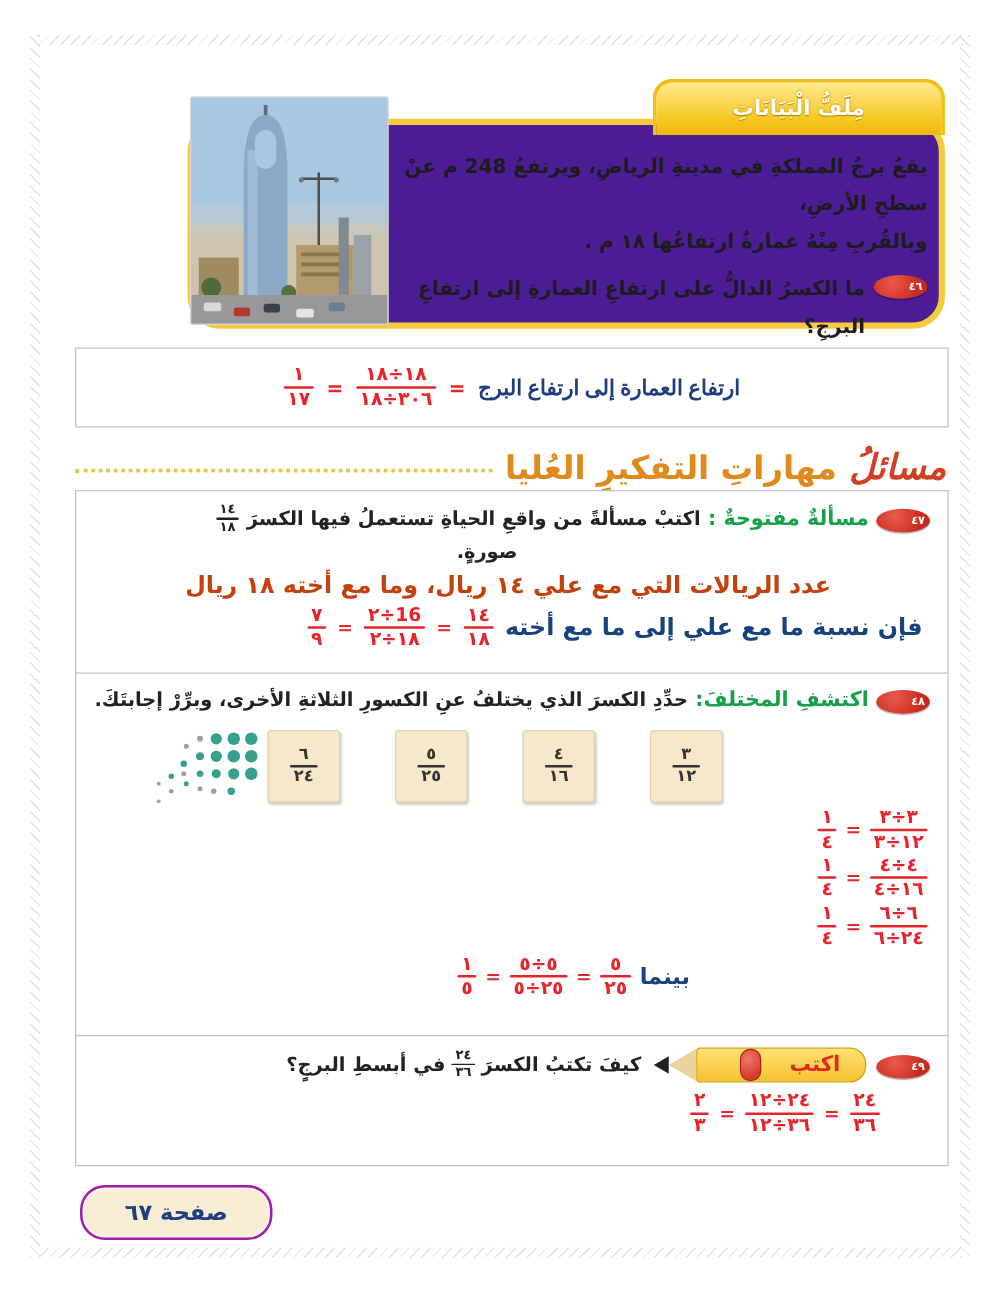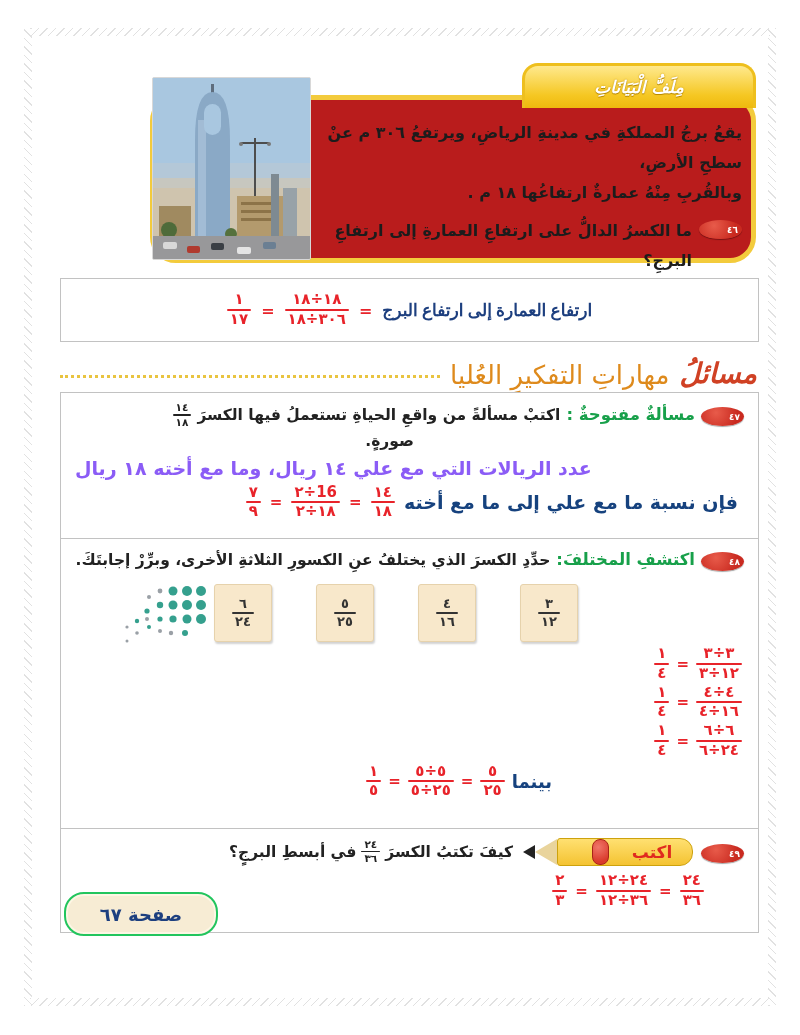--- a/index.html
+++ b/index.html
@@ -8,21 +8,21 @@
     font-family:"DejaVu Sans", sans-serif;color:#222;overflow:hidden;
   }
   .hatch{position:absolute;opacity:.55;
     background:repeating-linear-gradient(135deg,#c9c9c9 0 1px,transparent 1px 6px);}
   .hatch.h{height:8px;left:30px;width:740px;}
   .hatch.v{width:8px;top:28px;height:978px;
     background:repeating-linear-gradient(45deg,#c9c9c9 0 1px,transparent 1px 6px);}
 
   
   .datafile{position:absolute;left:150px;top:95px;width:596px;height:158px;
-    background:#b91c1c;border:5px solid #f3cb3c;border-radius:26px;font-style:italic;}
+    background:#4c1d95;border:5px solid #f3cb3c;border-radius:26px;}
   .datafile-tab{position:absolute;right:-5px;top:-37px;width:228px;height:42px;
     background:linear-gradient(#ffe98d,#f5c722 70%,#eeb90e);
     border:3px solid #eebf1d;border-bottom:none;border-radius:16px 16px 0 0;
     display:flex;align-items:center;justify-content:center;}
   .datafile-tab span{color:#fff;font-weight:bold;font-size:17px;
     text-shadow:0 1px 0 #b98a00, 0 0 2px #c79400;}
   .tower-photo{position:absolute;left:152px;top:77px;width:157px;height:181px;
     border:1px solid #d8d8d8;border-radius:2px;overflow:hidden;background:#a9c7e0;z-index:3;}
   .datafile-text{position:absolute;left:322px;top:118px;width:420px;z-index:2;
     text-align:right;font-size:16px;font-weight:600;line-height:30px;color:#1c1c1c;}
@@ -46,36 +46,36 @@
   
   .ans46{position:absolute;left:60px;top:278px;width:697px;height:62px;
     border:1px solid #c2c2c2;display:flex;align-items:center;justify-content:center;gap:10px;}
   .ans46 .label{font-size:17px;font-weight:bold;}
   .ans46 .frac{font-size:15px;}
 
   
   .section{position:absolute;left:60px;top:344px;width:697px;height:46px;
     display:flex;align-items:flex-end;gap:10px;}
   .section .t1{font-size:28px;font-weight:bold;color:#d04124;font-style:italic;}
-  .section .t2{font-size:26px;font-weight:normal;color:#de8a1c;}
+  .section .t2{font-size:26px;font-weight:bold;color:#de8a1c;}
   .section .dots{flex:1;border-bottom:3px dotted #e9c440;margin-bottom:12px;}
 
   
   .stack{position:absolute;left:60px;top:392px;width:697px;border:1px solid #c2c2c2;background:#fff;}
   .pbox{position:relative;padding:9px 14px;box-sizing:border-box;}
   .pbox + .pbox{border-top:1px solid #c2c2c2;}
   .p47{height:145px;}
   .p48{height:290px;}
   .p49{height:104px;}
   .phead{display:flex;align-items:center;gap:6px;flex-wrap:nowrap;font-size:15.5px;font-weight:600;}
   .green{color:#17a04a;font-weight:bold;font-size:16.5px;white-space:nowrap;}
   .frac.small{font-size:10.5px;}
   .frac.small .bar{height:1.5px;}
   .cont-line{text-align:right;margin:4px 330px 0 0;font-size:15.5px;font-weight:600;}
-  .blue-line{font-size:19px;font-weight:bold;color:#8b5cf6;text-align:left;margin:7px 6px 0 0;}
+  .blue-line{font-size:19px;font-weight:bold;color:#c2410c;text-align:center;margin:7px 6px 0 0;}
   .blue-eq{display:flex;align-items:center;gap:9px;margin:6px 6px 0 0;
     font-size:19px;font-weight:bold;color:#16427e;justify-content:flex-start;}
   .blue-eq .frac, .blue-eq .eq{font-size:15px;}
 
   .cards{display:flex;gap:44px;margin:13px 166px 0 0;}
   .card{width:56px;height:56px;background:#f8e8cb;border:1px solid #e6d2ac;border-radius:3px;
     box-shadow:1px 2px 2px rgba(0,0,0,.18);display:flex;align-items:center;justify-content:center;}
   .card .frac{font-size:13px;color:#333;}
   .moe-dots{position:absolute;left:36px;top:42px;}
 
@@ -98,22 +98,22 @@
     background:radial-gradient(circle at 35% 30%, #f0766a, #d93a2b 75%);border:1px solid #a82417;}
   .pencil .plabel{position:absolute;left:60px;right:6px;text-align:center;color:#e02a1f;
     font-weight:bold;font-size:17px;letter-spacing:2px;}
 
   .p49 .phead{gap:8px;}
   .p49 .ptext{font-size:15.5px;font-weight:600;display:flex;align-items:center;gap:5px;}
   .p49-eq{display:flex;align-items:center;gap:8px;justify-content:flex-start;
     margin:8px 40px 0 0;font-size:15px;color:#e8232a;font-weight:bold;}
 
   
-  .pagebadge{position:absolute;left:64px;top:892px;width:150px;height:40px;background:#f7ecd4;
-    border:2px solid #22c55e;border-radius:20px;display:flex;align-items:center;justify-content:center;
+  .pagebadge{position:absolute;left:64px;top:948px;width:150px;height:40px;background:#f7ecd4;
+    border:2px solid #a21caf;border-radius:20px;display:flex;align-items:center;justify-content:center;
     box-shadow:inset 0 0 0 2px #fdf6e4;}
   .pagebadge span{color:#1d3f7f;font-weight:bold;font-size:18px;}
 </style>
 </head>
 <body>
 
 <div class="hatch h" style="top:28px"></div>
 <div class="hatch h" style="top:998px"></div>
 <div class="hatch v" style="left:24px"></div>
 <div class="hatch v" style="left:768px"></div>
@@ -154,21 +154,21 @@
     <rect x="0" y="158" width="157" height="23" fill="#98989a"></rect>
     <rect x="10" y="164" width="14" height="7" rx="2" fill="#d8d8d8"></rect>
     <rect x="34" y="168" width="13" height="7" rx="2" fill="#b03a2e"></rect>
     <rect x="58" y="165" width="13" height="7" rx="2" fill="#3a3f45"></rect>
     <rect x="84" y="169" width="14" height="7" rx="2" fill="#e4e4e4"></rect>
     <rect x="110" y="164" width="13" height="7" rx="2" fill="#6b7f93"></rect>
   </svg>
 </div>
 
 <div class="datafile-text">
-  <div>يقعُ برجُ المملكةِ في مدينةِ الرياضِ، ويرتفعُ ٣٠٦ م عنْ سطحِ الأرضِ،</div>
+  <div>يقعُ برجُ المملكةِ في مدينةِ الرياضِ، ويرتفعُ 248 م عنْ سطحِ الأرضِ،</div>
   <div>وبالقُربِ مِنْهُ عمارةٌ ارتفاعُها ١٨ م .</div>
   <div class="qrow">
     <span class="badge">٤٦</span>
     <span>ما الكسرُ الدالُّ على ارتفاعِ العمارةِ إلى ارتفاعِ البرجِ؟</span>
   </div>
 </div>
 
 <div class="ans46">
   <span class="label navy">ارتفاع العمارة إلى ارتفاع البرج</span>
   <span class="eq red">=</span>

